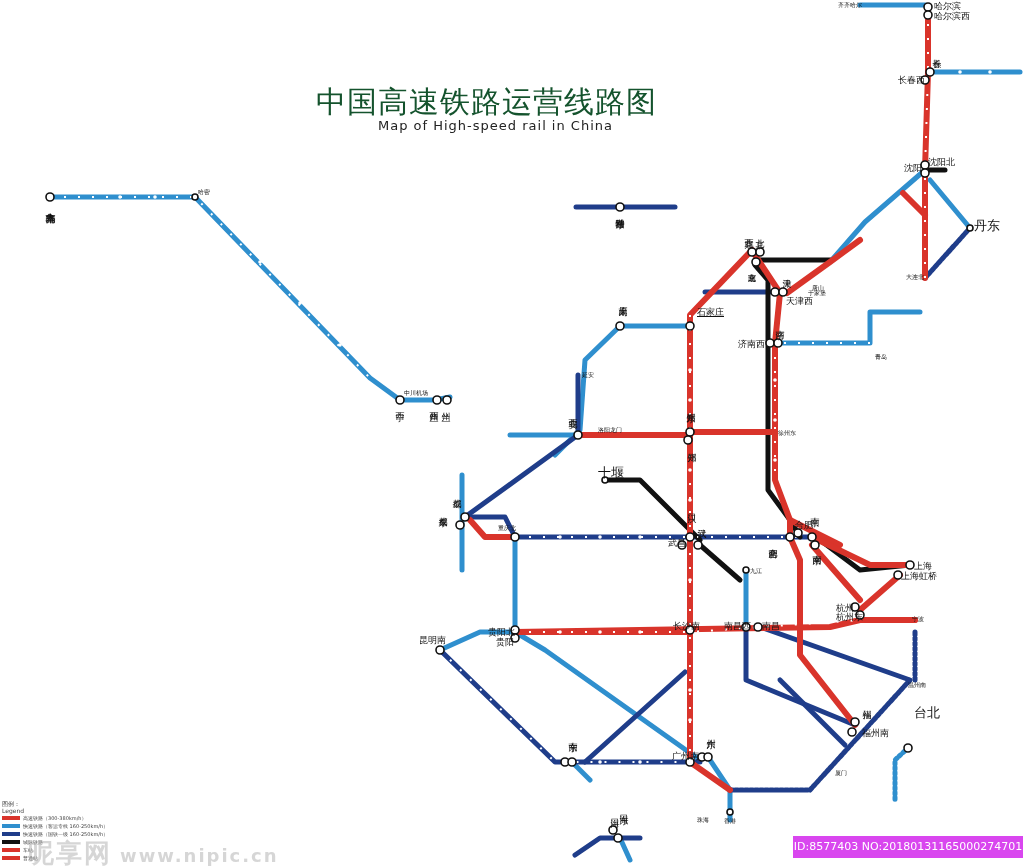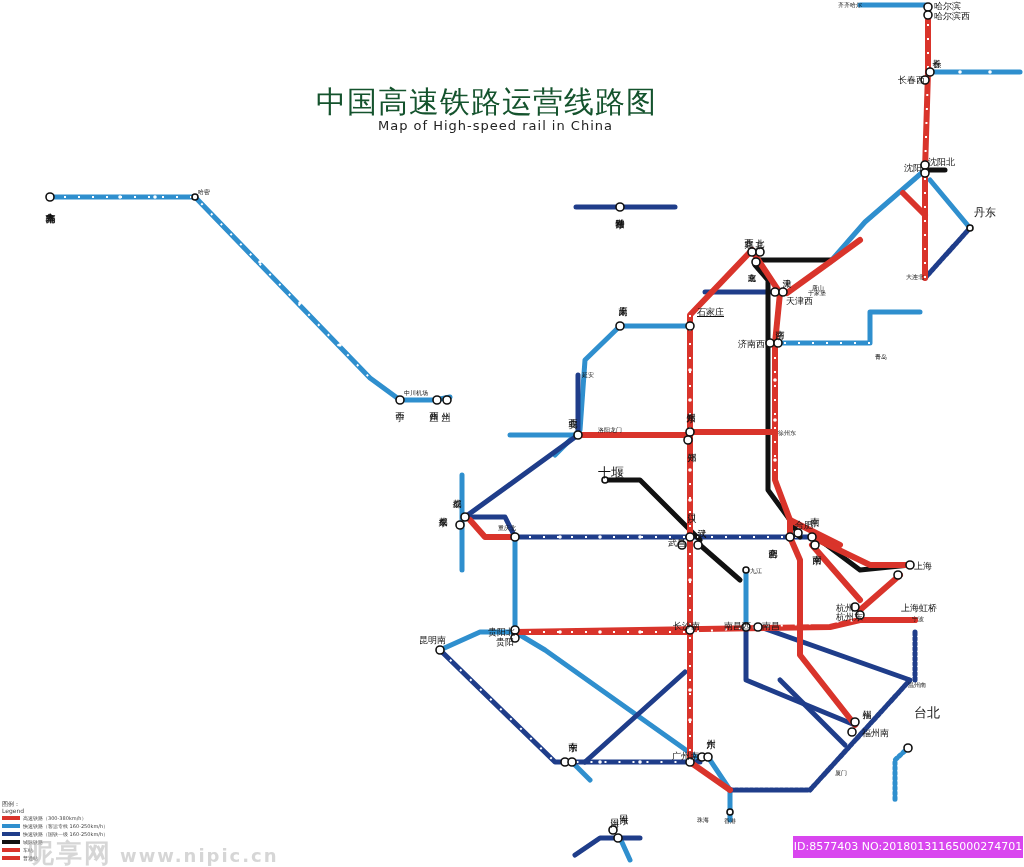--- a/index.html
+++ b/index.html
@@ -254,21 +254,21 @@
 <div class="stn v" style="left:441px;top:405px;">兰州</div>
 <div class="stn" style="left:404px;top:388px;font-size:6px;">中川机场</div>
 <div class="stn v" style="left:615px;top:212px;">呼和浩特东</div>
 <div class="stn" style="left:934px;top:1px;">哈尔滨</div>
 <div class="stn" style="left:934px;top:11px;">哈尔滨西</div>
 <div class="stn" style="left:838px;top:0px;font-size:6px;">齐齐哈尔</div>
 <div class="stn v" style="left:932px;top:52px;">长春</div>
 <div class="stn" style="left:898px;top:75px;">长春西</div>
 <div class="stn" style="left:904px;top:163px;">沈阳</div>
 <div class="stn" style="left:928px;top:157px;">沈阳北</div>
-<div class="stn" style="left:974px;top:208px;font-size:11px;">丹东</div>
+<div class="stn" style="left:974px;top:221px;font-size:13px;">丹东</div>
 <div class="stn" style="left:906px;top:272px;font-size:6px;">大连北</div>
 <div class="stn v" style="left:744px;top:232px;">北京西</div>
 <div class="stn v" style="left:755px;top:232px;">北京</div>
 <div class="stn v" style="left:746px;top:267px;font-size:8px;">北京南</div>
 <div class="stn v" style="left:782px;top:272px;">天津</div>
 <div class="stn" style="left:786px;top:296px;">天津西</div>
 <div class="stn" style="left:812px;top:283px;font-size:6px;">唐山</div>
 <div class="stn" style="left:808px;top:288px;font-size:6px;">于家堡</div>
 <div class="stn" style="left:697px;top:307px;text-decoration:underline;">石家庄</div>
 <div class="stn v" style="left:618px;top:300px;">太原南</div>
@@ -283,21 +283,21 @@
 <div class="stn" style="left:778px;top:428px;font-size:6px;">徐州东</div>
 <div class="stn" style="left:598px;top:468px;font-size:13px;">十堰</div>
 <div class="stn v" style="left:687px;top:507px;">汉口</div>
 <div class="stn v" style="left:697px;top:522px;">武汉</div>
 <div class="stn" style="left:668px;top:538px;">武昌</div>
 <div class="stn" style="left:795px;top:520px;">合肥</div>
 <div class="stn v" style="left:768px;top:542px;">合肥南</div>
 <div class="stn v" style="left:810px;top:510px;">南京</div>
 <div class="stn v" style="left:812px;top:548px;">南京南</div>
 <div class="stn" style="left:914px;top:561px;">上海</div>
-<div class="stn" style="left:901px;top:571px;margin-top:32px;">上海虹桥</div>
+<div class="stn" style="left:901px;top:571px;">上海虹桥</div>
 <div class="stn" style="left:836px;top:603px;">杭州</div>
 <div class="stn" style="left:836px;top:612px;">杭州东</div>
 <div class="stn" style="left:912px;top:614px;font-size:6px;">宁波</div>
 <div class="stn" style="left:750px;top:566px;font-size:6px;">九江</div>
 <div class="stn" style="left:724px;top:621px;">南昌西</div>
 <div class="stn" style="left:762px;top:621px;">南昌</div>
 <div class="stn" style="left:673px;top:621px;">长沙南</div>
 <div class="stn v" style="left:452px;top:492px;">成都</div>
 <div class="stn v" style="left:438px;top:510px;">成都东</div>
 <div class="stn" style="left:498px;top:523px;font-size:6px;">重庆北</div>

